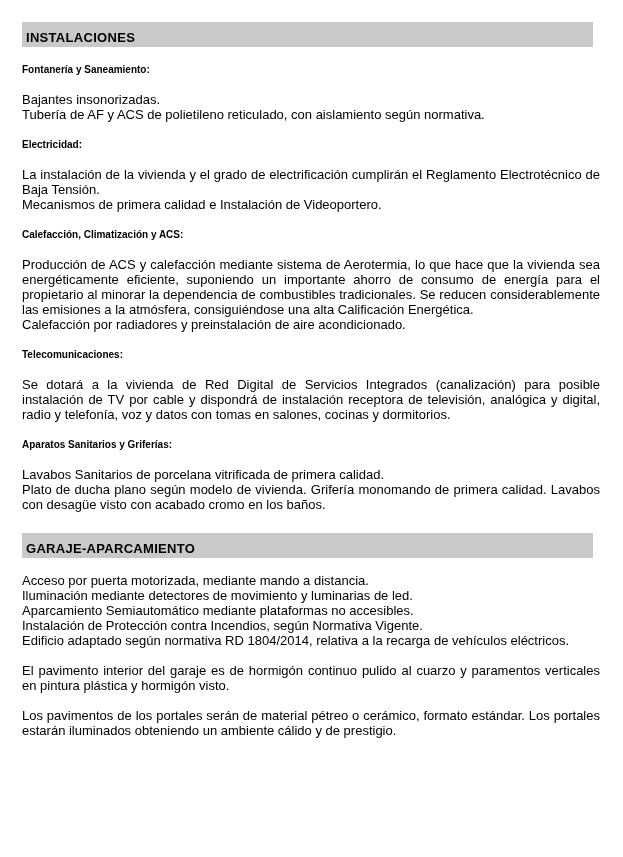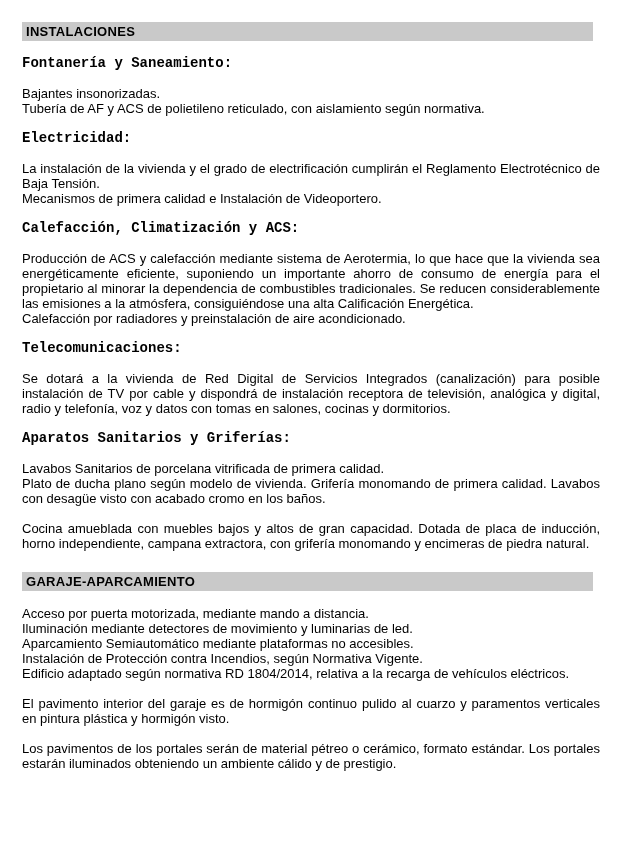--- a/index.html
+++ b/index.html
@@ -14,32 +14,31 @@
     line-height: 15px;
     padding: 22px 23px 24px 22px;
   }
   .section { margin: 0; }
   .bar {
     background: #c9c9c9;
     font-size: 13px;
     font-weight: 700;
     letter-spacing: 0.3px;
     margin: 21px 7px 15px 0;
-    padding: 2px 4px 2px 4px;
+    padding: 8px 4px 2px 4px;
     line-height: 15px;
   }
   .section:first-child .bar { margin-top: 0; }
   .group { margin: 15px 0; }
   .group:last-child { margin-bottom: 0; }
   .subhead {
-    font-size: 14px;
+    font-size: 10px;
     font-weight: 700;
     margin: 15px 0 15px 0;
     line-height: 15px;
-    font-family: Liberation Mono, monospace;
   }
   .para {
     margin: 0;
     text-align: justify;
   }
 </style>
 </head>
 <body>
 
 <div class="page">
@@ -71,23 +70,20 @@
     </div>
 
     <div class="group">
       <div class="subhead">Aparatos Sanitarios y Griferías:</div>
       <p class="para">Lavabos Sanitarios de porcelana vitrificada de primera calidad.</p>
       <p class="para">Plato de ducha plano según modelo de vivienda. Grifería monomando de primera calidad. Lavabos con desagüe visto con acabado cromo en los baños.</p>
     </div>
   </div>
 
   <div class="section">
-    <div class="group">
-      <p class="para">Cocina amueblada con muebles bajos y altos de gran capacidad. Dotada de placa de inducción, horno independiente, campana extractora, con grifería monomando y encimeras de piedra natural.</p>
-    </div>
   </div>
 
   <div class="section">
     <div class="bar">GARAJE-APARCAMIENTO</div>
     <div class="group">
       <p class="para">Acceso por puerta motorizada, mediante mando a distancia.</p>
       <p class="para">Iluminación mediante detectores de movimiento y luminarias de led.</p>
       <p class="para">Aparcamiento Semiautomático mediante plataformas no accesibles.</p>
       <p class="para">Instalación de Protección contra Incendios, según Normativa Vigente.</p>
       <p class="para">Edificio adaptado según normativa RD 1804/2014, relativa a la recarga de vehículos eléctricos.</p>

